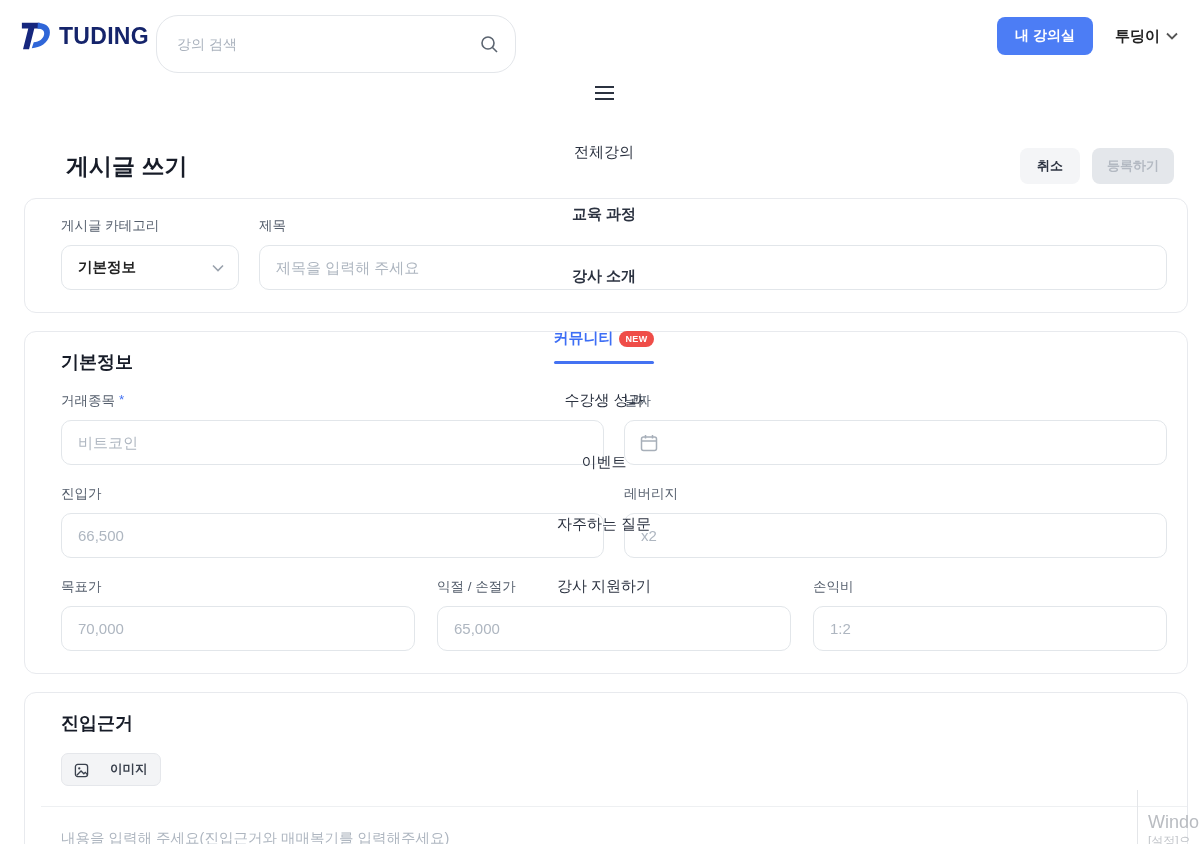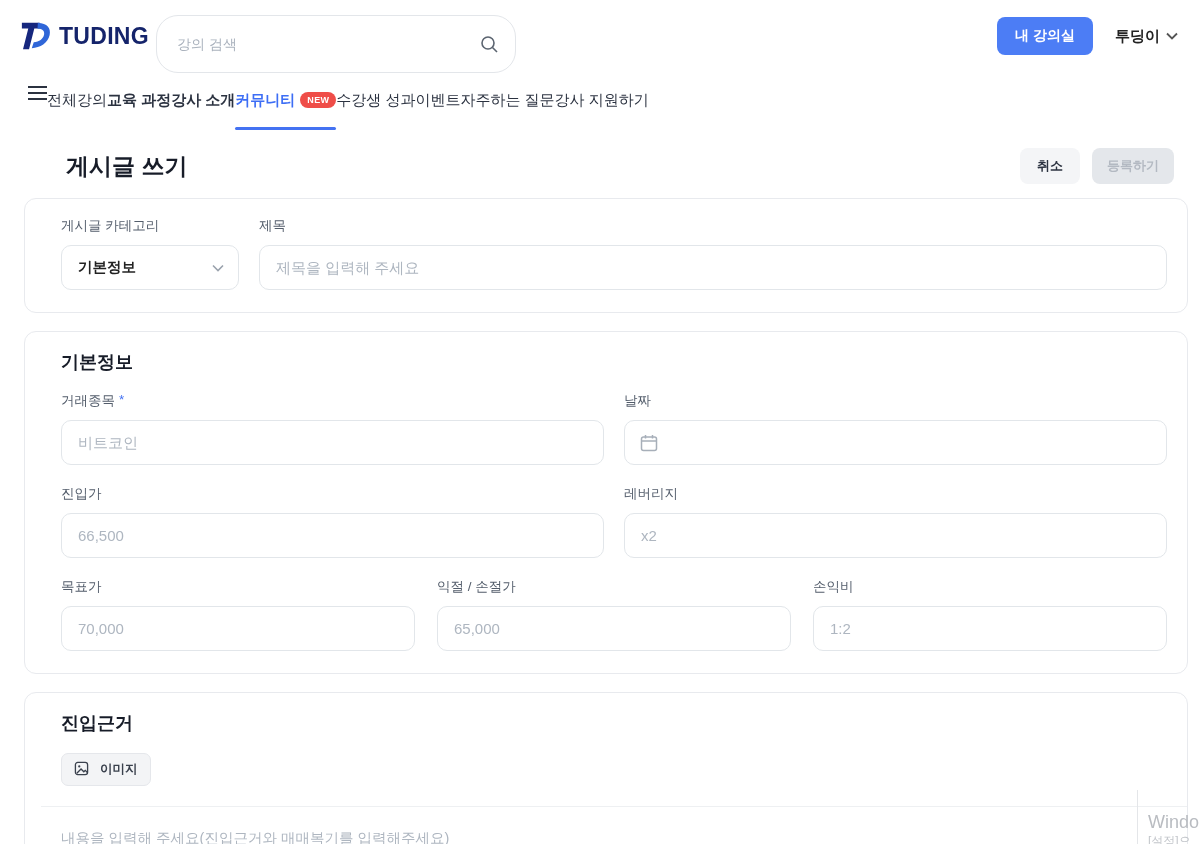--- a/index.html
+++ b/index.html
@@ -15,21 +15,21 @@
     padding: 0 16px 0 20px; background: #fff; }
   .searchbox input { border: none; outline: none; flex: 1; font-size: 14px; color: #333;
     font-family: inherit; background: transparent; }
   .searchbox input::placeholder { color: #aab2bd; }
   .header-right { position: absolute; right: 22px; top: 0; height: 72px; display: flex; align-items: center; gap: 22px; }
   .btn-primary { background: #4c7df5; color: #fff; font-size: 14px; font-weight: 700;
     border: none; border-radius: 8px; padding: 10px 18px; cursor: pointer; font-family: inherit; text-align: center; }
   .user-menu { display: flex; align-items: center; gap: 6px; font-size: 15px; font-weight: 700; color: #222; cursor: pointer; }
 
   
-  .nav { display: flex; padding: 14px 20px 0 28px; height: 58px; }
+  .nav { display: flex; align-items: center; gap: 27px; padding: 14px 20px 0 28px; height: 58px; flex-direction: column; }
   .nav-tab { font-size: 15px; color: #2b3240; cursor: pointer; position: relative;
     padding-bottom: 16px; white-space: nowrap; display: flex; align-items: center; gap: 5px; }
   .w500 { font-weight: 500; }
   .w700 { font-weight: 700; }
   .nav-tab.active { color: #3d6ef5; font-weight: 700; }
   .nav-tab.active .underline { position: absolute; left: 0; right: 0; bottom: 0; height: 3px;
     background: #4472f2; border-radius: 2px; }
   .badge-new { background: #ef4d48; color: #fff; font-size: 9px; font-weight: 800;
     border-radius: 9px; padding: 3px 7px; letter-spacing: 0.3px; }
 
@@ -57,21 +57,21 @@
     display: flex; align-items: center; justify-content: space-between; padding: 0 14px 0 16px;
     cursor: pointer; background: #fff; }
   .select-value { font-size: 14.5px; font-weight: 700; color: #222; }
   .flex1 { flex: 1; }
 
   .grid2 { display: grid; grid-template-columns: 1fr 1fr; gap: 20px; margin-bottom: 20px; }
   .grid3 { display: grid; grid-template-columns: 1fr 1fr 1fr; gap: 22px; }
   .date-box { width: 100%; height: 45px; border: 1px solid #e2e6ea; border-radius: 10px;
     display: flex; align-items: center; padding: 0 14px; cursor: pointer; background: #fff; }
 
-  .img-btn { display: inline-flex; align-items: flex-start; gap: 11px; background: #f3f4f6;
+  .img-btn { display: inline-flex; align-items: flex-end; gap: 21px; background: #f3f4f6;
     border: 1px solid #e5e7eb; border-radius: 7px; padding: 7px 12px; font-size: 12.5px;
     font-weight: 700; color: #3a414d; cursor: pointer; font-family: inherit; }
   .divider { border: none; border-top: 1px solid #eef0f2; margin: 20px -20px 0 -20px; }
   .content-placeholder { font-size: 14.5px; color: #aeb6c0; padding-top: 22px; }
   .rationale-card { height: 260px; margin-bottom: 0; }
 
   .watermark { position: absolute; left: 1148px; top: 812px; width: 260px; color: #b9bcc1; }
   .watermark .l1 { font-size: 18px; }
   .watermark .l2 { font-size: 12px; color: #c3c6cb; }
   .wm-line { position: absolute; left: 1137px; top: 790px; width: 1px; height: 54px; background: #e4e6e9; }

